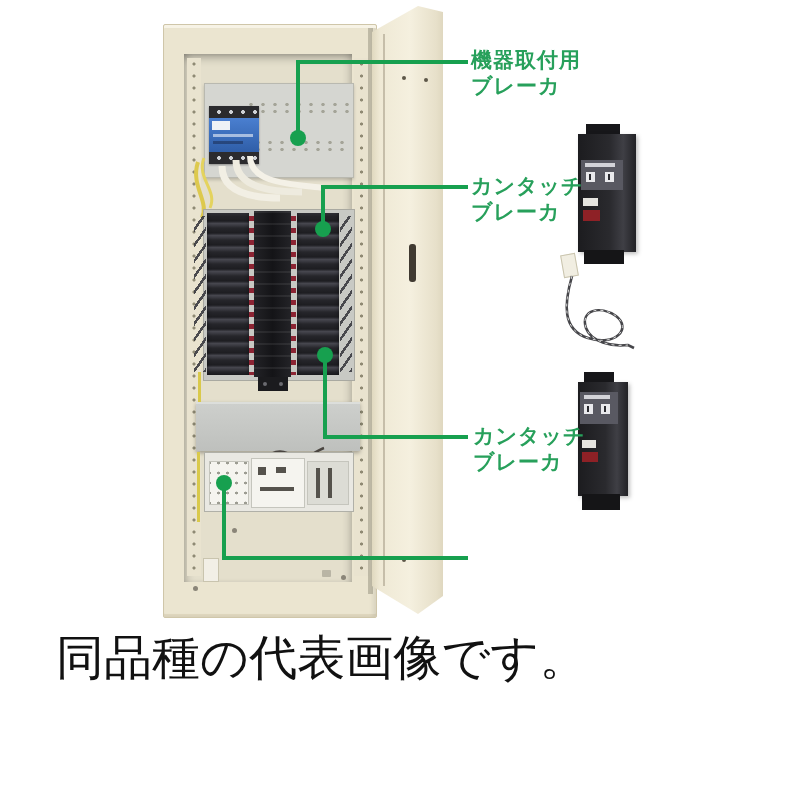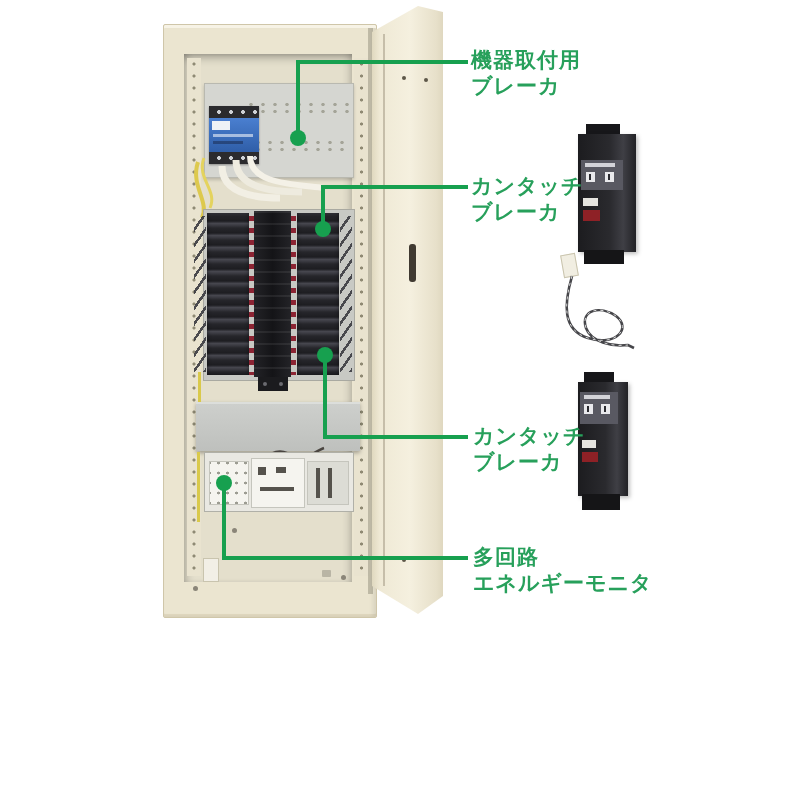--- a/index.html
+++ b/index.html
@@ -294,20 +294,17 @@
     <div>ブレーカ</div>
   </div>
   <div class="ann-label lab-2">
     <div>カンタッチ</div>
     <div>ブレーカ</div>
   </div>
   <div class="ann-label lab-3">
     <div>カンタッチ</div>
     <div>ブレーカ</div>
   </div>
-  <div class="ann-label lab-4">
-    <div>多回路</div>
-    <div>エネルギーモニタ</div>
-  </div>
 </div>
 
 <div class="abs caption">
+  <div class="ind">同品種の代表画像です。</div>
 </div>
 
 </body></html>

